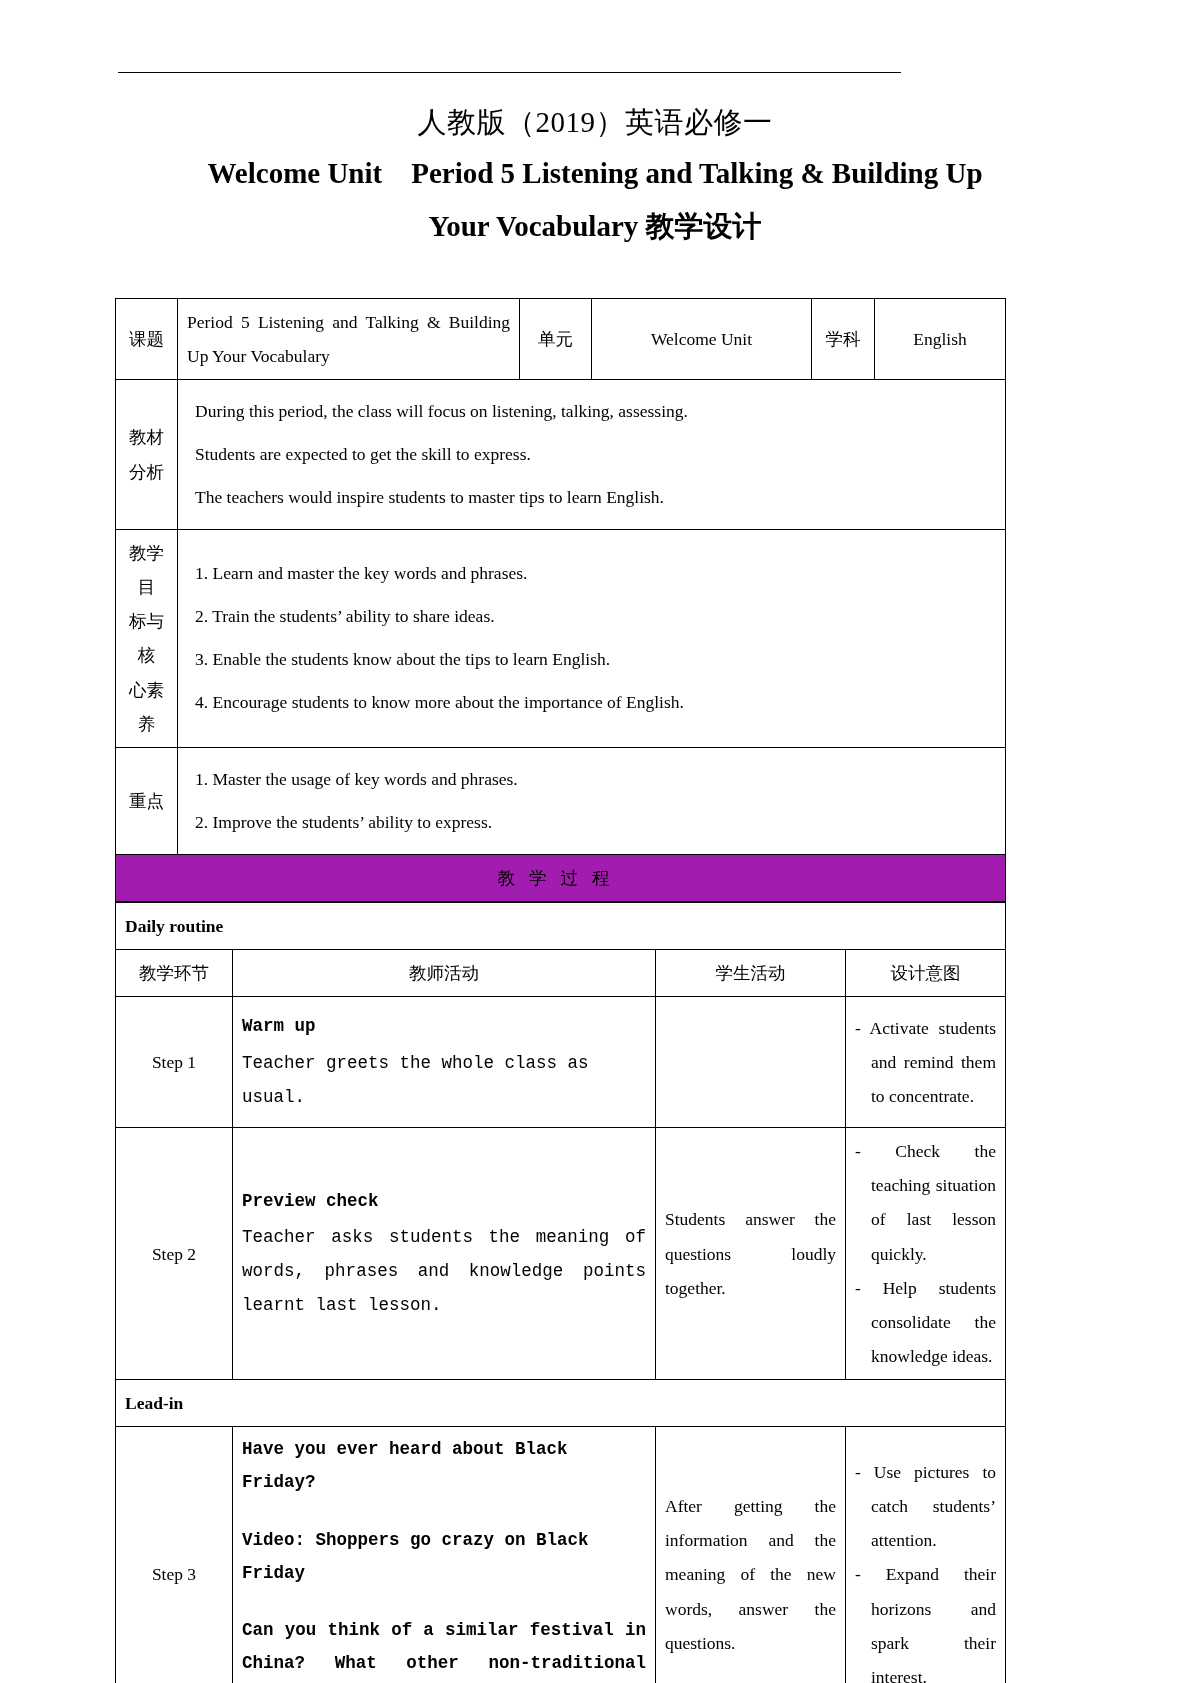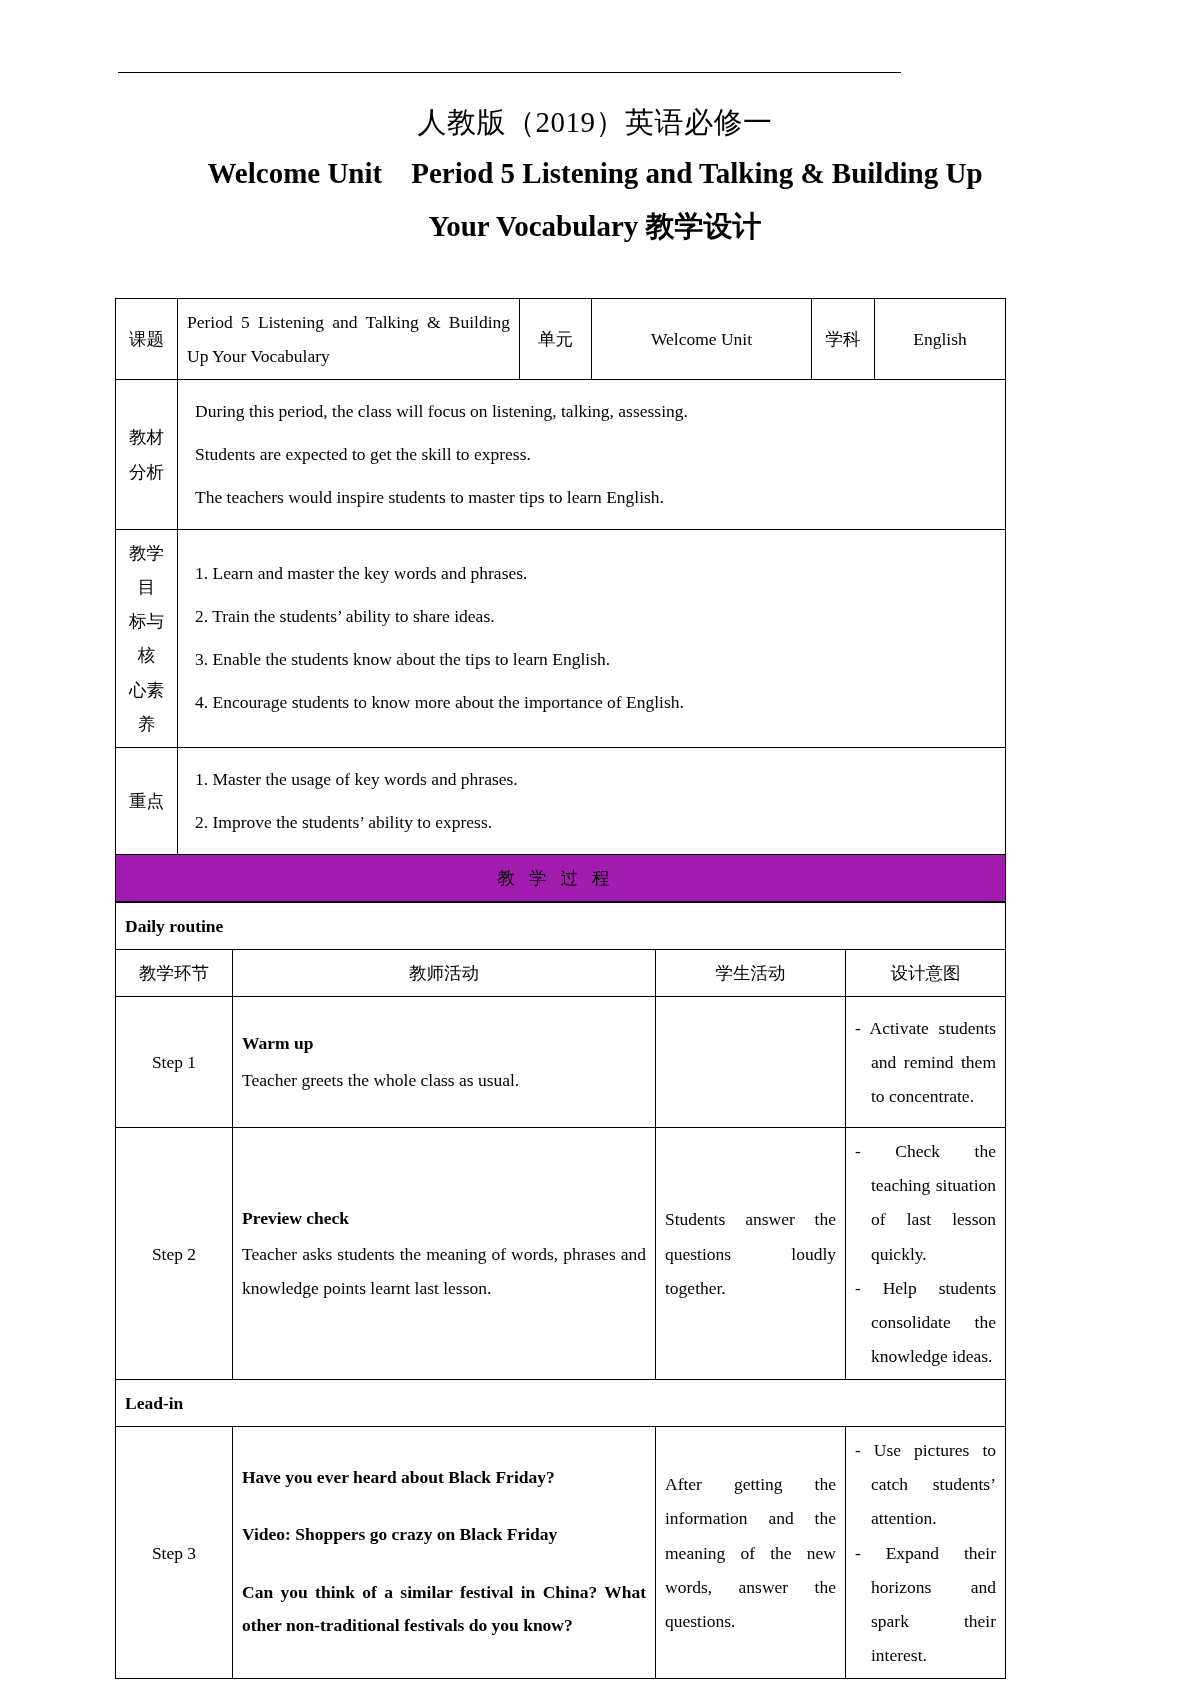--- a/index.html
+++ b/index.html
@@ -105,20 +105,21 @@
   }
   .step-label {
     text-align: center;
     vertical-align: top;
     padding-top: 12px;
     font-size: 17.5px;
   }
   .activity {
     vertical-align: top;
     padding-top: 11px;
+    font-family: Liberation Mono, monospace;
   }
   .activity .hd {
     font-weight: bold;
     margin: 0 0 2px 0;
     line-height: 1.9;
   }
   .activity .bd {
     margin: 0;
     line-height: 1.95;
   }

